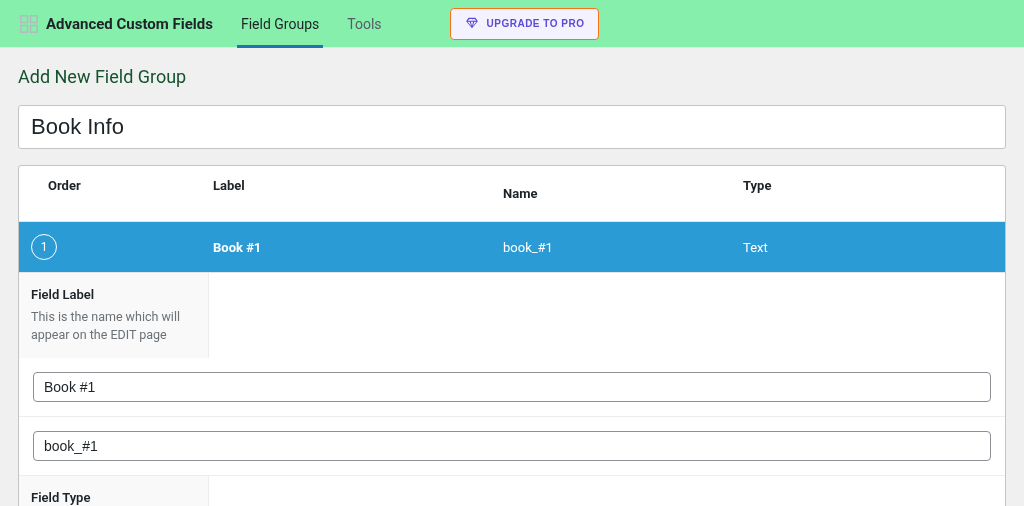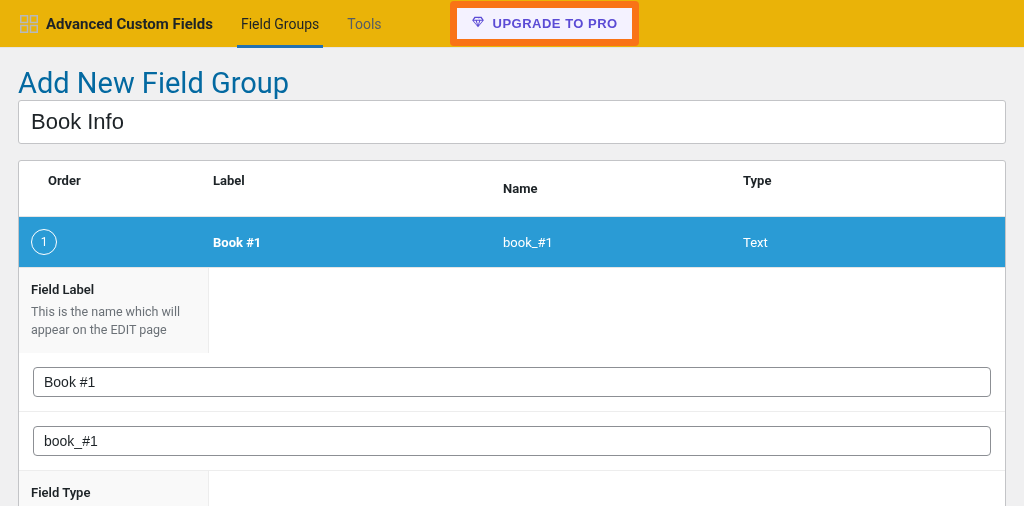--- a/index.html
+++ b/index.html
@@ -3,21 +3,21 @@
 <meta charset="utf-8">
 <style>
   * { box-sizing: border-box; margin: 0; padding: 0; }
   body {
     font-family: -apple-system, BlinkMacSystemFont, "Segoe UI", Roboto, sans-serif;
     background: #f0f0f1;
     color: #1d2327;
     font-size: 13px;
   }
   .topbar {
-    background: #eab308;
+    background: #86efac;
     border-bottom: 1px solid #e5e5e5;
     display: flex;
     align-items: center;
     height: 48px;
     padding: 0 20px;
     gap: 28px;
   }
   .brand {
     display: flex;
     align-items: center;
@@ -48,40 +48,41 @@
     content: "";
     position: absolute;
     bottom: 0; left: -4px; right: -4px;
     height: 3px;
     background: #2271b1;
   }
   .upgrade-btn {
     display: flex;
     align-items: center;
     gap: 8px;
-    border: 7px solid #f97316;
+    border: 1px solid #f97316;
     background: #f4f2ff;
     color: #5b4bd5;
     font-weight: 700;
-    font-size: 13px;
+    font-size: 10px;
     letter-spacing: 0.5px;
     padding: 7px 14px;
     border-radius: 4px;
     cursor: pointer;
     margin-left: 40px;
     text-align: right;
   }
   .upgrade-btn svg { width: 14px; height: 14px; fill: #5b4bd5; }
   .page {
     padding: 18px;
   }
   .page-title {
-    font-size: 29px;
+    font-size: 18px;
     font-weight: 400;
-    color: #0369a1;
+    color: #14532d;
+    margin-bottom: 18px;
   }
   .title-panel {
     background: #fff;
     border: 1px solid #c3c4c7;
     border-radius: 3px;
     margin-bottom: 16px;
   }
   .title-input {
     width: 100%;
     border: none;

